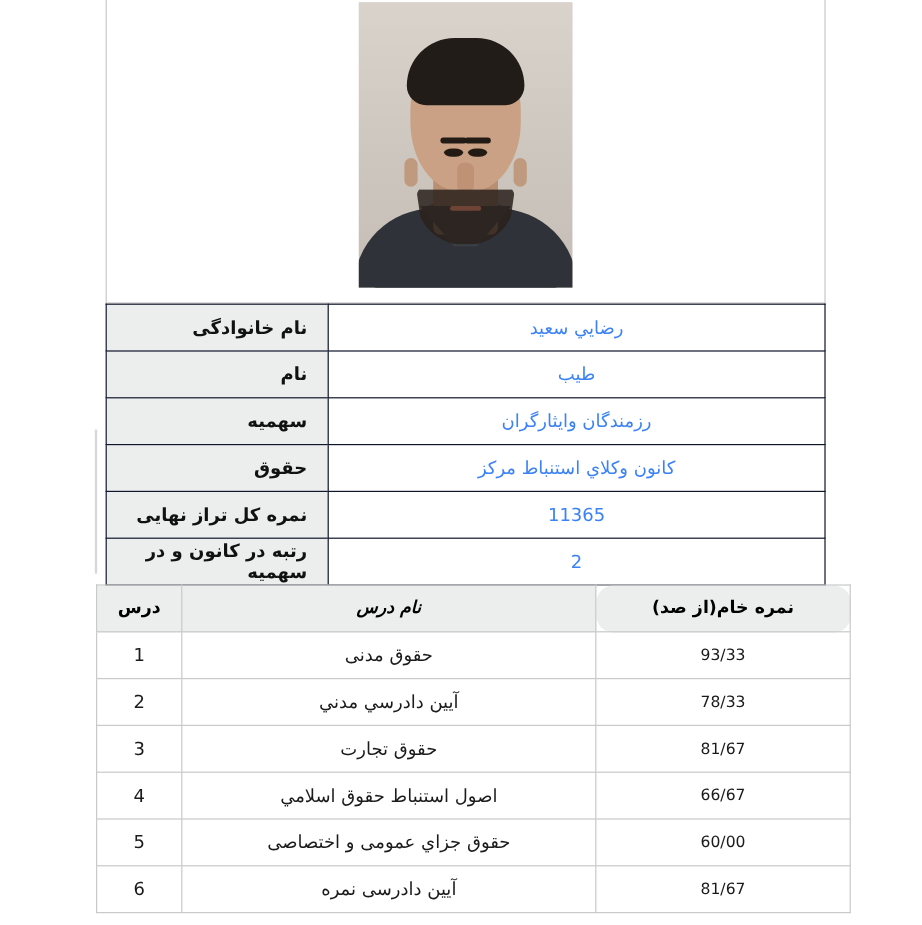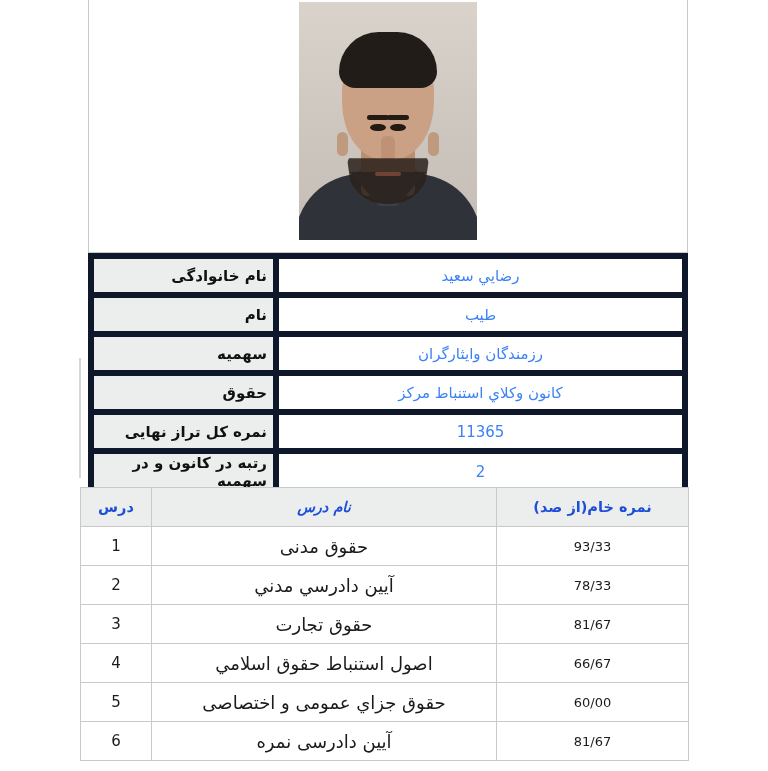--- a/index.html
+++ b/index.html
@@ -178,23 +178,23 @@
   .info-table {
     position: absolute;
     left: 8px;
     top: 253px;
     width: 600px;
     border-collapse: collapse;
     table-layout: fixed;
     font-size: 15px;
   }
   .info-table td {
-    border: 6px solid #0f172a;
+    border: 1px solid #0f172a;
     height: 39px;
-    padding: 0 6px;
+    padding: 0 17px;
     box-sizing: border-box;
   }
   .info-label {
     width: 185px;
     background: #eceded;
     font-weight: bold;
     text-align: right;
     font-size: 15px;
     color: #111;
   }
@@ -221,26 +221,26 @@
     height: 39px;
     box-sizing: border-box;
     text-align: center;
     font-weight: normal;
     color: #1b1b1b;
   }
   .scores-table thead th {
     background: #eceded;
     font-weight: bold;
     font-size: 14.5px;
-    color: #1d4ed8;
+    color: #000000;
   }
   .col-row { width: 71px; }
   .col-name { width: 345px; font-style: italic; }
-  .col-score { width: 192px; }
-  .scores-table tbody td.cell-name { font-size: 18px; }
+  .col-score { width: 212px; border-radius: 14px; }
+  .scores-table tbody td.cell-name { font-size: 15px; }
   .scores-table tbody td.cell-score { font-size: 13px; }
   .scores-table tbody td.cell-row { font-size: 15px; }
 
   
   .scan-line {
     position: absolute;
     left: 79px;
     top: 358px;
     width: 2px;
     height: 120px;

